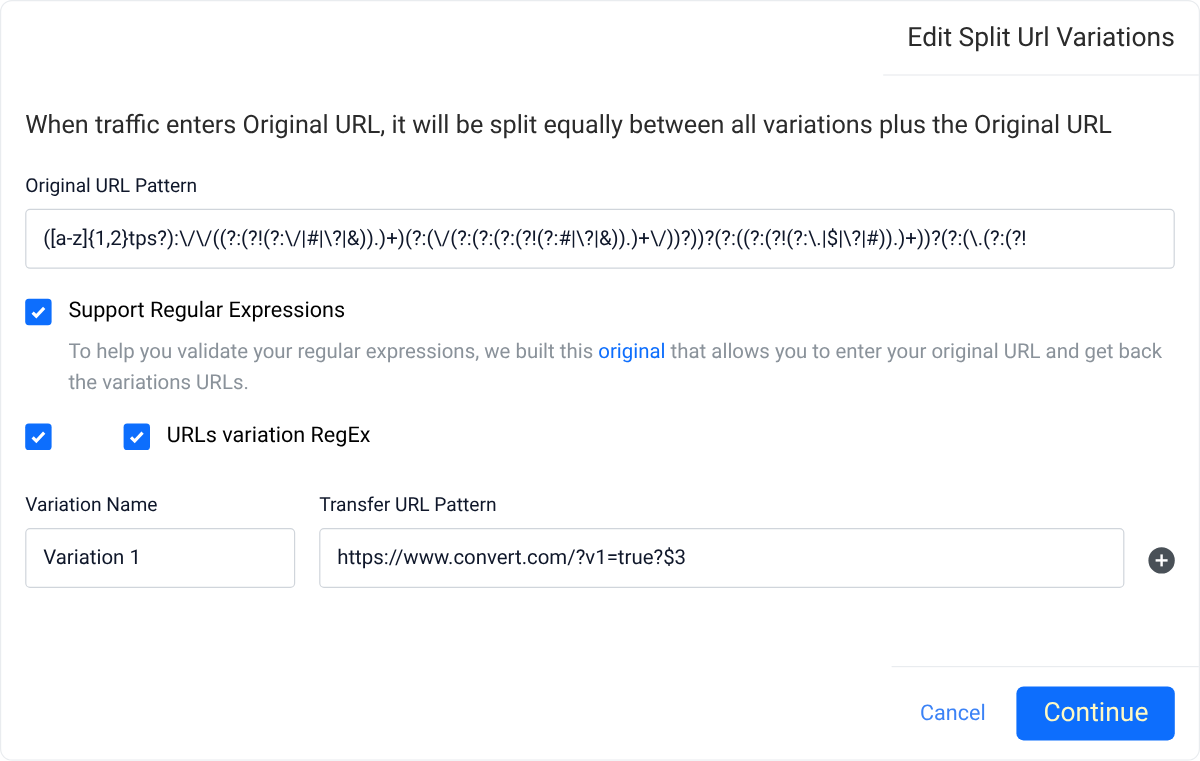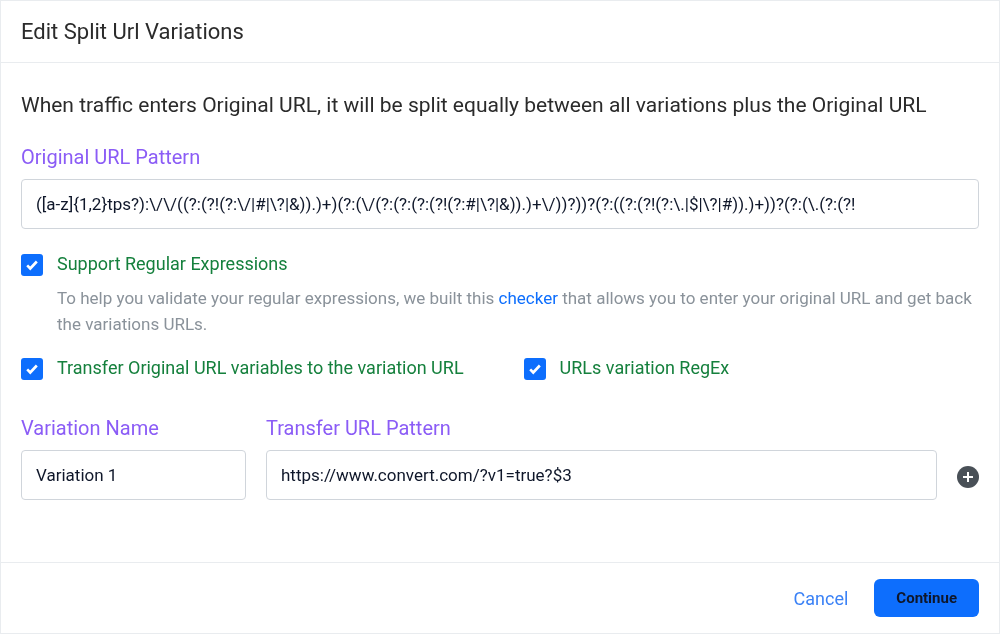--- a/index.html
+++ b/index.html
@@ -14,21 +14,22 @@
       width: 1000px;
       height: 634px;
       overflow: hidden;
     }
     .modal {
       width: 100%;
       height: 100%;
       display: flex;
       flex-direction: column;
       border: 1px solid #e9ecef;
-      border-radius: 0;
+      border-radius: 10px;
+      align-items: flex-end;
     }
     .modal-header {
       padding: 18px 20px;
       border-bottom: 1px solid #e9ecef;
     }
     .modal-header h1 {
       font-size: 22px;
       font-weight: 400;
       color: #2b2b2b;
     }
@@ -41,22 +42,22 @@
       font-size: 21px;
       color: #2b2b2b;
       margin-bottom: 28px;
       font-weight: 400;
     }
     .field-group {
       margin-bottom: 20px;
     }
     .field-label {
       display: block;
-      font-size: 20px;
-      color: #8b5cf6;
+      font-size: 16px;
+      color: #0f172a;
       margin-bottom: 10px;
       font-weight: 400;
     }
     .text-input {
       width: 100%;
       padding: 14px 14px;
       border: 1px solid #d0d5db;
       border-radius: 4px;
       font-size: 17px;
       color: #0f172a;
@@ -88,21 +89,21 @@
       height: 14px;
       fill: none;
       stroke: #fff;
       stroke-width: 3;
     }
     .checkbox-content {
       flex: 1;
     }
     .checkbox-label {
       font-size: 18px;
-      color: #15803d;
+      color: #000000;
       font-weight: 400;
     }
     .checkbox-help {
       font-size: 17px;
       color: #8a929a;
       margin-top: 12px;
       line-height: 1.5;
     }
     .checkbox-help a {
       color: #0d6efd;
@@ -161,27 +162,27 @@
       background: transparent;
       border: none;
       font-size: 18px;
       color: #3b82f6;
       cursor: pointer;
       padding: 8px 4px;
       font-family: inherit;
     }
     .btn-continue {
       background: #0d6efd;
-      color: #0f172a;
+      color: #fef9c3;
       border: none;
-      font-size: 15px;
+      font-size: 22px;
       padding: 10px 22px;
       border-radius: 6px;
       cursor: pointer;
-      font-weight: 700;
+      font-weight: 400;
       font-family: inherit;
     }
   </style>
 </head>
 <body>
 
 <div class="modal">
   <div class="modal-header">
     <h1>Edit Split Url Variations</h1>
   </div>
@@ -196,33 +197,32 @@
 
     <div class="checkbox-row">
       <div class="checkbox">
         <svg viewBox="0 0 16 16">
             <polyline points="2.5,8.5 6,12 13.5,4"></polyline>
           </svg>
       </div>
       <div class="checkbox-content">
         <div class="checkbox-label">Support Regular Expressions</div>
         <div class="checkbox-help">
-          <span>To help you validate your regular expressions, we built this </span><a href="#">checker</a><span> that allows you to enter your original URL and get back the variations URLs.</span>
+          <span>To help you validate your regular expressions, we built this </span><a href="#">original</a><span> that allows you to enter your original URL and get back the variations URLs.</span>
         </div>
       </div>
     </div>
 
     <div class="two-checkbox-row">
       <div class="checkbox-row">
         <div class="checkbox">
           <svg viewBox="0 0 16 16">
               <polyline points="2.5,8.5 6,12 13.5,4"></polyline>
             </svg>
         </div>
-        <div class="checkbox-label">Transfer Original URL variables to the variation URL</div>
       </div>
       <div class="checkbox-row">
         <div class="checkbox">
           <svg viewBox="0 0 16 16">
               <polyline points="2.5,8.5 6,12 13.5,4"></polyline>
             </svg>
         </div>
         <div class="checkbox-label">URLs variation RegEx</div>
       </div>
     </div>

